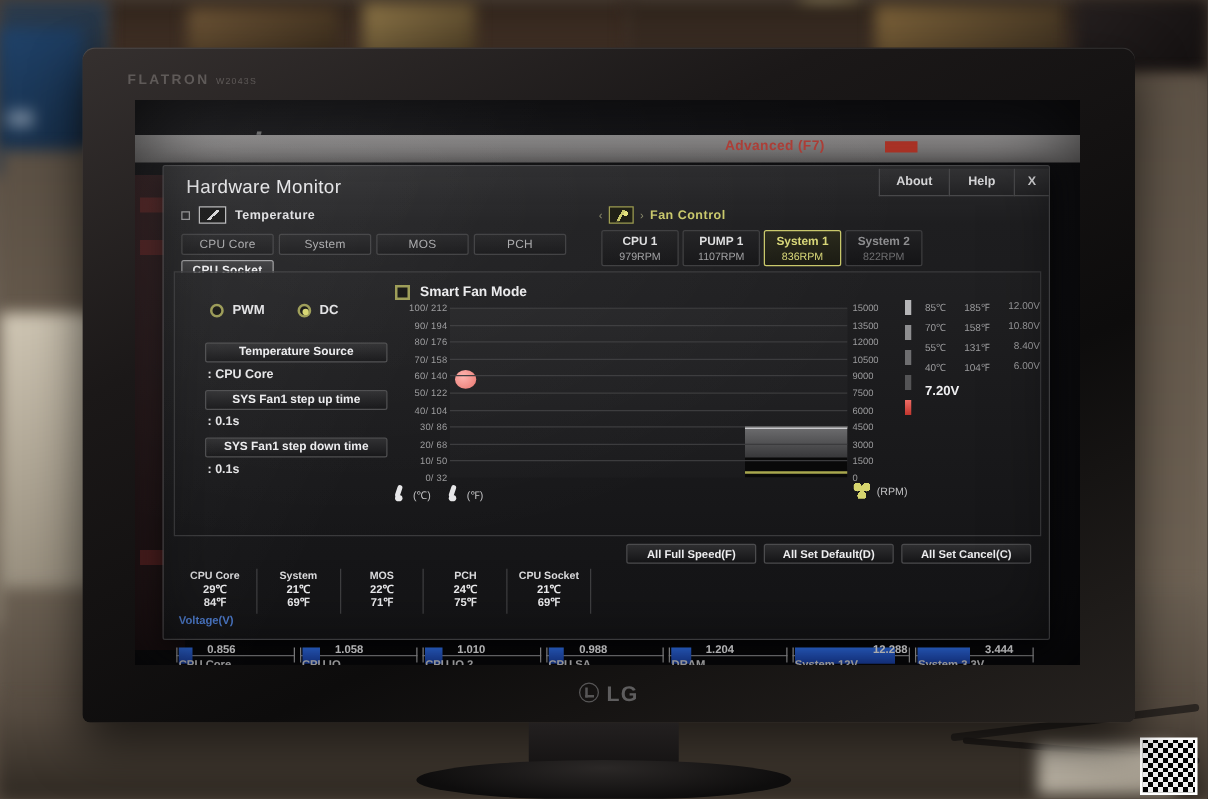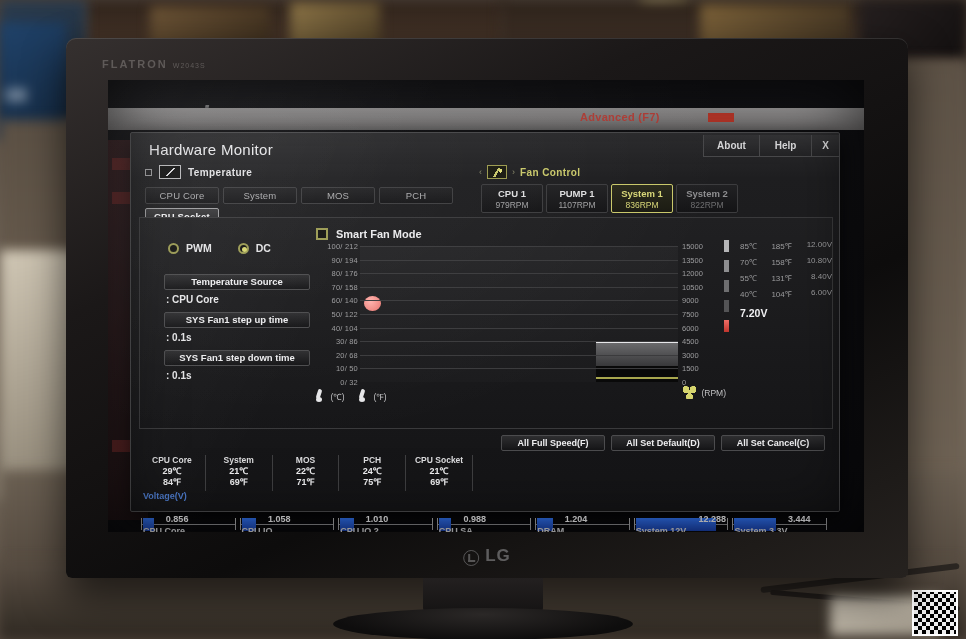--- a/index.html
+++ b/index.html
@@ -279,21 +279,21 @@
       radial-gradient(ellipse at 22% 12%, rgba(255,255,255,.05), transparent 55%);
   }
   #vign {
     position:absolute; inset:0; pointer-events:none;
     box-shadow: inset 0 0 70px rgba(0,0,0,.75);
   }
 
   
   #chin-logo {
     position:absolute; left:50%; top:508px; transform:translateX(-50%);
-    display:flex; align-items:flex-end; gap:6px; opacity:.55;
+    display:flex; align-items:flex-start; gap:6px; opacity:.55;
   }
   .lg-circ {
     width:16px; height:16px; border-radius:50%; border:1px solid #8d8d8f;
     position:relative;
   }
   .lg-circ::before{ content:""; position:absolute; left:4px; top:3px; width:2px; height:8px; background:#8d8d8f;}
   .lg-circ::after{ content:""; position:absolute; left:4px; top:9px; width:7px; height:2px; background:#8d8d8f;}
   .lg-txt { color:#9a9a9c; font-size:17px; font-weight:bold; letter-spacing:1px; }
 
   #stand-neck {

